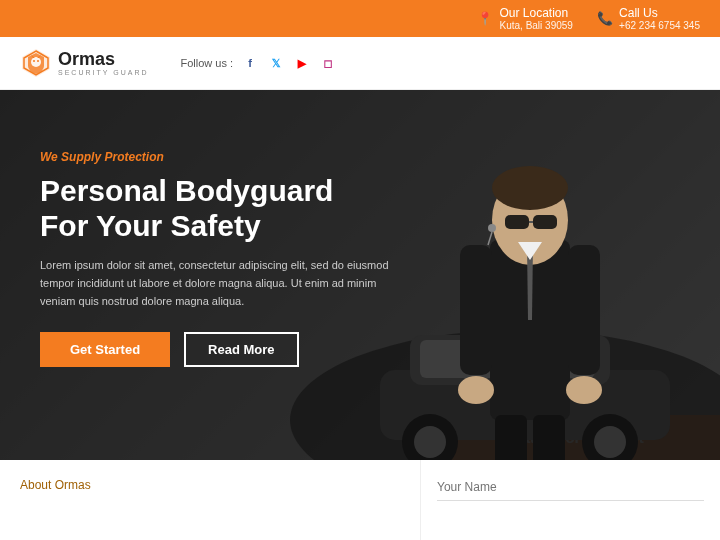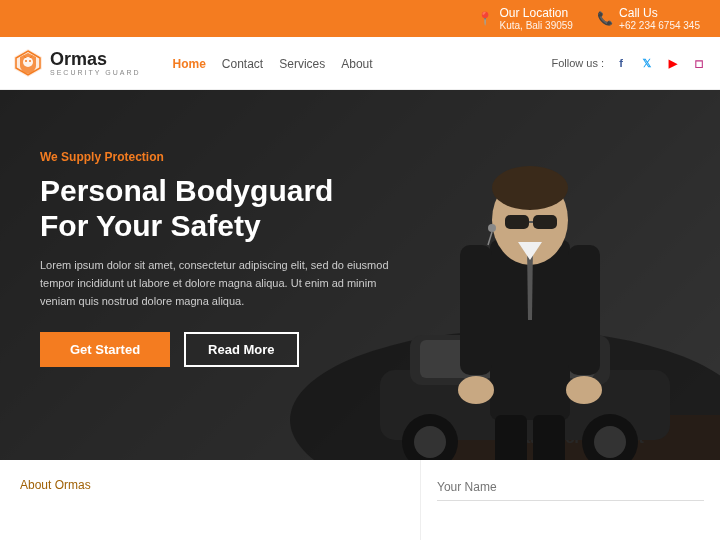--- a/index.html
+++ b/index.html
@@ -30,21 +30,21 @@
     }
     .top-bar-sub {
       font-size: 10px;
       opacity: 0.9;
     }
 
     
     .navbar {
       display: flex;
       align-items: center;
-      padding: 10px 12px;
+      padding: 10px 20px;
       border-bottom: 1px solid #eee;
       background: #fff;
     }
     .logo {
       display: flex;
       align-items: center;
       gap: 6px;
       margin-right: 32px;
     }
     .logo-icon {
@@ -118,20 +118,21 @@
       position: relative;
       z-index: 2;
       padding: 60px 40px 30px;
       max-width: 440px;
     }
     .hero-tagline {
       color: #f47c20;
       font-size: 12px;
       font-weight: bold;
       margin-bottom: 10px;
+      font-style: italic;
     }
     .hero-title {
       color: #fff;
       font-size: 30px;
       font-weight: 900;
       line-height: 1.15;
       margin-bottom: 14px;
     }
     .hero-desc {
       color: #ccc;
@@ -247,26 +248,20 @@
       <circle cx="14" cy="14" r="1" fill="#f47c20"></circle>
       <circle cx="18" cy="14" r="1" fill="#f47c20"></circle>
       <polygon points="13,11 11,8 15,11" fill="#f47c20"></polygon>
       <polygon points="19,11 21,8 17,11" fill="#f47c20"></polygon>
     </svg>
     <div>
       <span class="logo-text">Ormas</span>
       <span class="logo-sub">SECURITY GUARD</span>
     </div>
   </div>
-  <ul class="nav-links">
-    <li><a href="#" class="active">Home</a></li>
-    <li><a href="#">Contact</a></li>
-    <li><a href="#">Services</a></li>
-    <li><a href="#">About</a></li>
-  </ul>
   <div class="follow-us">
     <span>Follow us :</span>
     <span class="social-icon social-facebook">f</span>
     <span class="social-icon social-twitter">𝕏</span>
     <span class="social-icon social-youtube">▶</span>
     <span class="social-icon social-instagram">◻</span>
   </div>
 </nav>
 
 <div class="hero">

